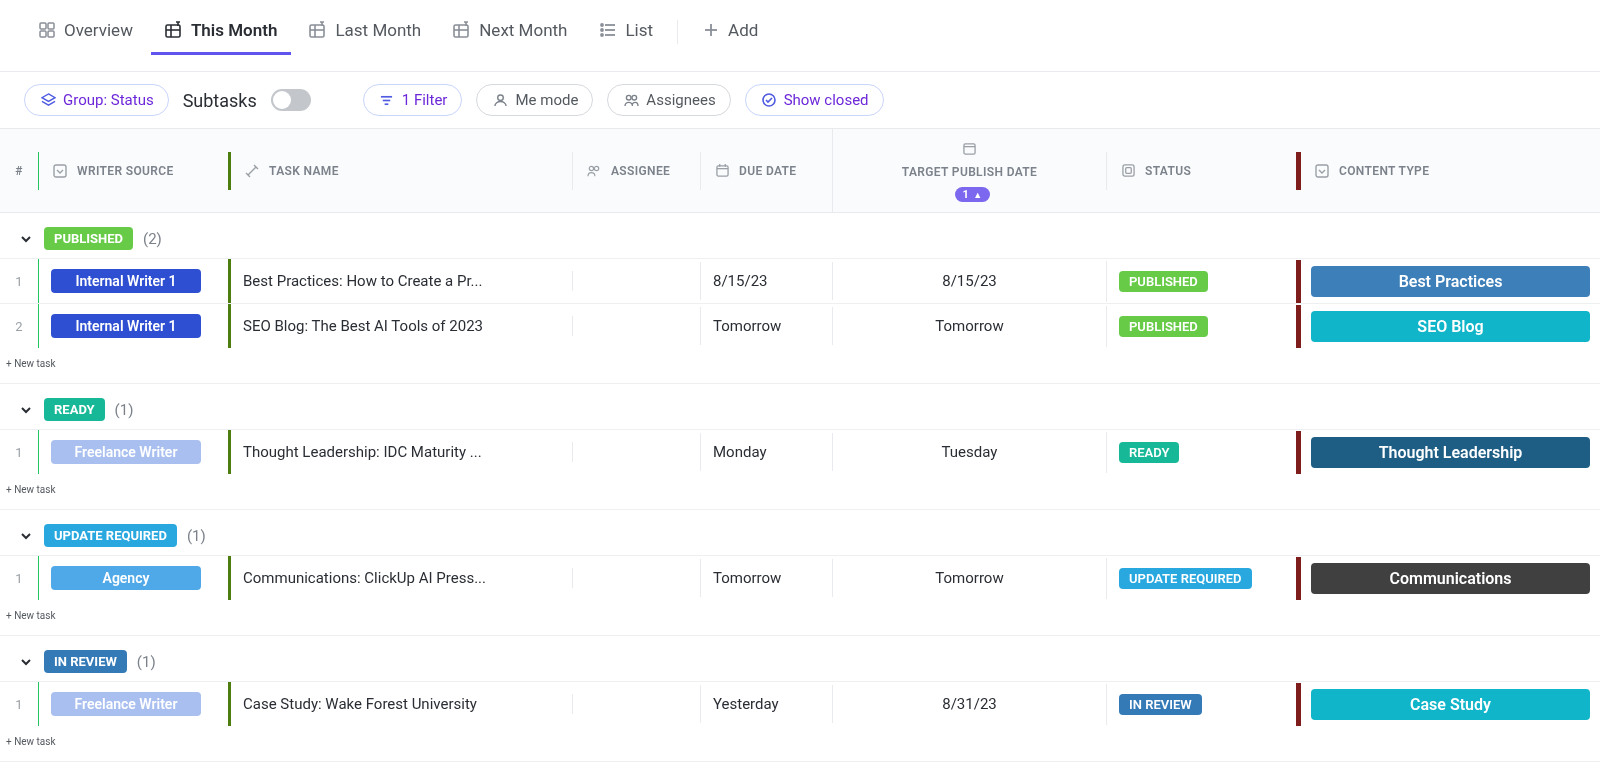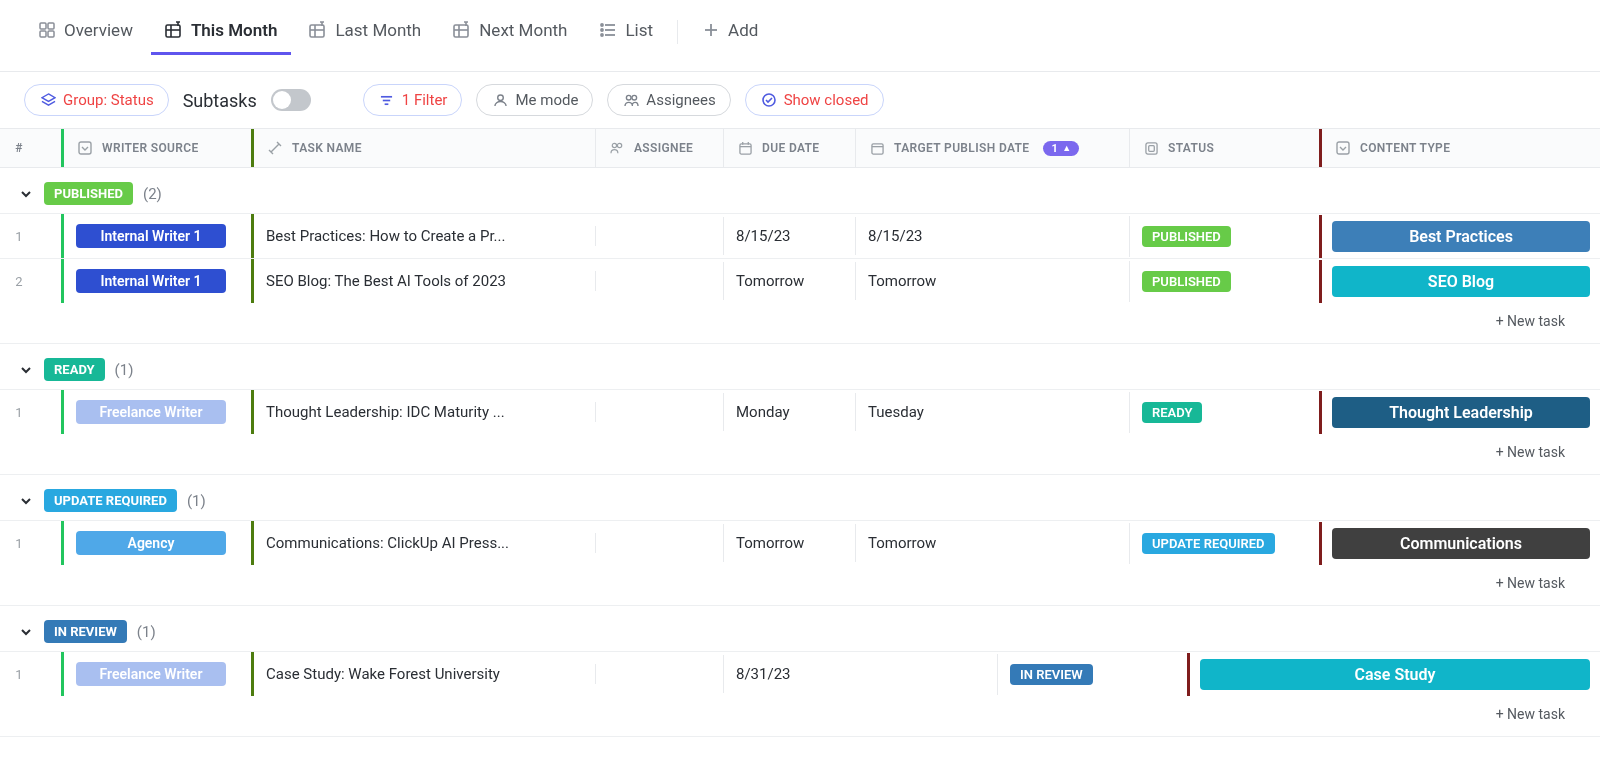--- a/index.html
+++ b/index.html
@@ -8,57 +8,57 @@
 
 .view-tabs { display: flex; align-items: center; gap: 4px; padding: 8px 24px 16px; border-bottom: 1px solid #e8eaed; }
 .view-tab { display: flex; align-items: center; gap: 8px; padding: 12px 14px; font-size: 17px; color: #54595f; cursor: pointer; border-bottom: 3px solid transparent; }
 .view-tab.active { color: #2a2e34; font-weight: 600; border-bottom-color: #5f55ee; }
 .view-sep { width: 1px; height: 24px; background: #e8eaed; margin: 0 6px; }
 .ico { display: inline-flex; width: 18px; height: 18px; align-items: center; justify-content: center; }
 
 
 .toolbar { display: flex; align-items: center; gap: 14px; padding: 12px 24px; }
 .pill { display: inline-flex; align-items: center; gap: 6px; padding: 6px 14px; border: 1px solid #d6d9dd; border-radius: 999px; color: #54595f; cursor: pointer; font-size: 15px; }
-.pill.blue { border-color: #c9d5fb; color: #ef4444; }
+.pill.blue { border-color: #c9d5fb; color: #6d28d9; }
 .toggle-label { font-size: 18px; color: #2a2e34; }
 .toggle { width: 40px; height: 22px; background: #c3c7cc; border-radius: 999px; position: relative; cursor: pointer; }
 .toggle::after { content:""; position:absolute; width:18px; height:18px; background:#fff; border-radius:50%; top:2px; left:2px; }
 
 
 .thead { display:flex; align-items:center; border-top:1px solid #e8eaed; border-bottom:1px solid #e8eaed; background:#fafbfc; color:#7c828b; font-size:12px; font-weight:600; letter-spacing:.03em; }
 .thead .th, .row .td { padding:10px 12px; display:flex; align-items:center; gap:8px; }
 .col-num      { width:38px; justify-content:center; }
-.col-src      { width:190px; border-left:3px solid #22c55e;margin-left:23px; }
+.col-src      { width:190px; border-left:1px solid #22c55e; }
 .col-task     { width:344px; border-left:3px solid #4d7c0f; }
 .col-assignee { width:128px; border-left:1px solid #e8eaed; }
 .col-due      { width:132px; border-left:1px solid #e8eaed; }
-.col-target   { width:274px; border-left:1px solid #e8eaed; }
+.col-target   { width:274px; border-left:1px solid #e8eaed;flex-direction:column; }
 .col-status   { width:190px; border-left:1px solid #e8eaed; }
-.col-type     { flex:1; min-width:220px; border-left:3px solid #7f1d1d; }
+.col-type     { flex:1; min-width:220px; border-left:5px solid #7f1d1d; }
 
 
 .sort-badge { display:inline-flex; align-items:center; gap:4px; background:#7b68ee; color:#fff; border-radius:10px; padding:1px 8px; font-size:11px; font-weight:700; margin-left:6px; }
 .sort-badge .caret { font-size:9px; }
 
 
 .group-hdr { display:flex; align-items:center; gap:10px; padding:14px 18px 8px; }
 .group-hdr .chev { width:16px; height:16px; display:inline-flex; align-items:center; justify-content:center; cursor:pointer; color:#2a2e34; }
 .status-tag { display:inline-flex; align-items:center; color:#fff; font-weight:700; font-size:13px; padding:4px 10px; border-radius:4px; }
 .count { color:#7c828b; font-size:15px; }
 
 .row { display:flex; align-items:center; border-top:1px solid #edeff1; min-height:44px; font-size:15px; }
 .row .td.col-num { color:#9aa0a6; font-size:13px; }
 .row .td.col-task { color:#2a2e34; overflow:hidden; white-space:nowrap; text-overflow:ellipsis; display:block; line-height:24px; padding-top:10px; }
 
 
 .badge { display:inline-flex; align-items:center; justify-content:center; color:#fff; font-weight:600; font-size:14px; padding:4px 14px; border-radius:4px; min-width:150px; }
 .badge.small { min-width:0; padding:3px 10px; font-size:13px; }
 .badge.type { min-width:200px; padding:6px 0; font-size:16px; border-radius:4px; width:100%; text-align:center; }
 
-.new-task { padding:10px 35px 14px; color:#54595f; font-size:14px; cursor:pointer; border-bottom:1px solid #edeff1;text-align:right; }
+.new-task { padding:10px 6px 14px; color:#54595f; font-size:10px; cursor:pointer; border-bottom:1px solid #edeff1; }
 
 .td.col-type { padding:6px 10px; }
 </style>
 </head>
 <body>
 
 <div class="view-tabs">
   <div class="view-tab">
     <span class="ico">
       <svg viewBox="0 0 16 16" width="16" height="16" fill="none" stroke="#8a8f98" stroke-width="1.5">
@@ -370,20 +370,21 @@
       <span class="status-tag" style="background:#347ab7">IN REVIEW</span>
       <span class="count">(1)</span>
     </div>
     <div class="row">
       <div class="td col-num">1</div>
       <div class="td col-src">
         <span class="badge" style="background:#a9bff0">Freelance Writer</span>
       </div>
       <div class="td col-task">Case Study: Wake Forest University</div>
       <div class="td col-assignee"></div>
+      <div class="td col-due">Yesterday</div>
       <div class="td col-target">8/31/23</div>
       <div class="td col-status">
         <span class="badge small" style="background:#347ab7">IN REVIEW</span>
       </div>
       <div class="td col-type">
         <span class="badge type" style="background:#10b5c9">Case Study</span>
       </div>
     </div>
     <div class="new-task">+ New task</div>
   </div>

